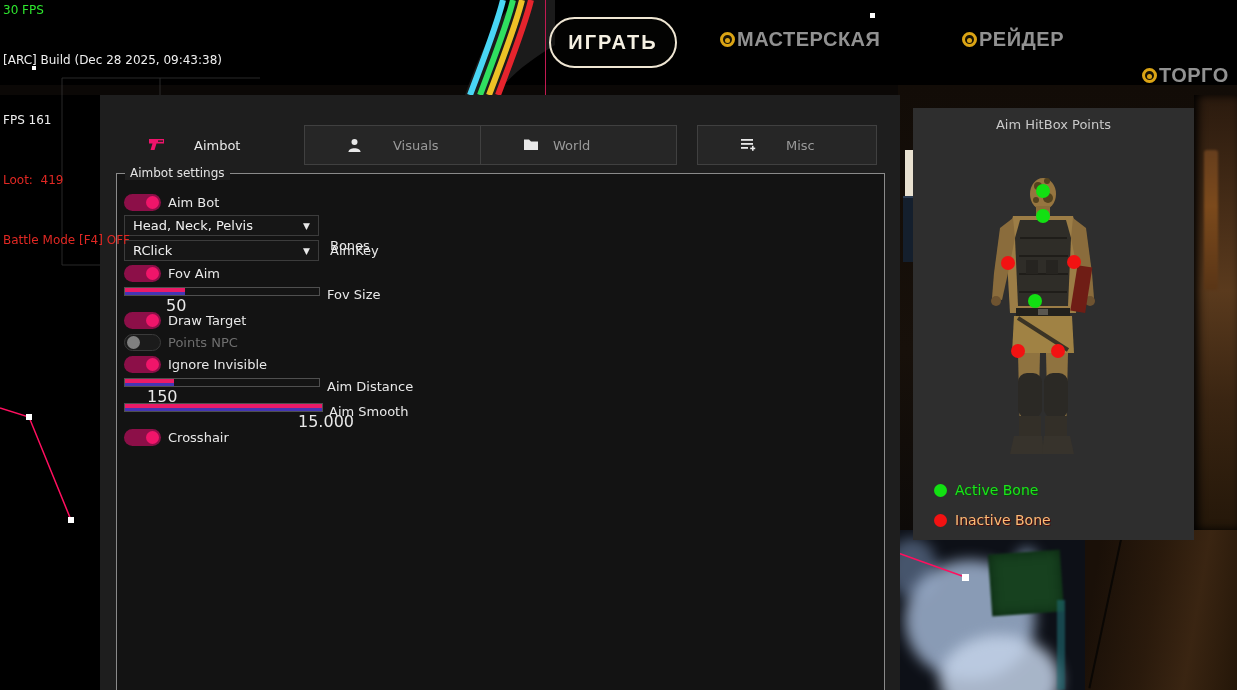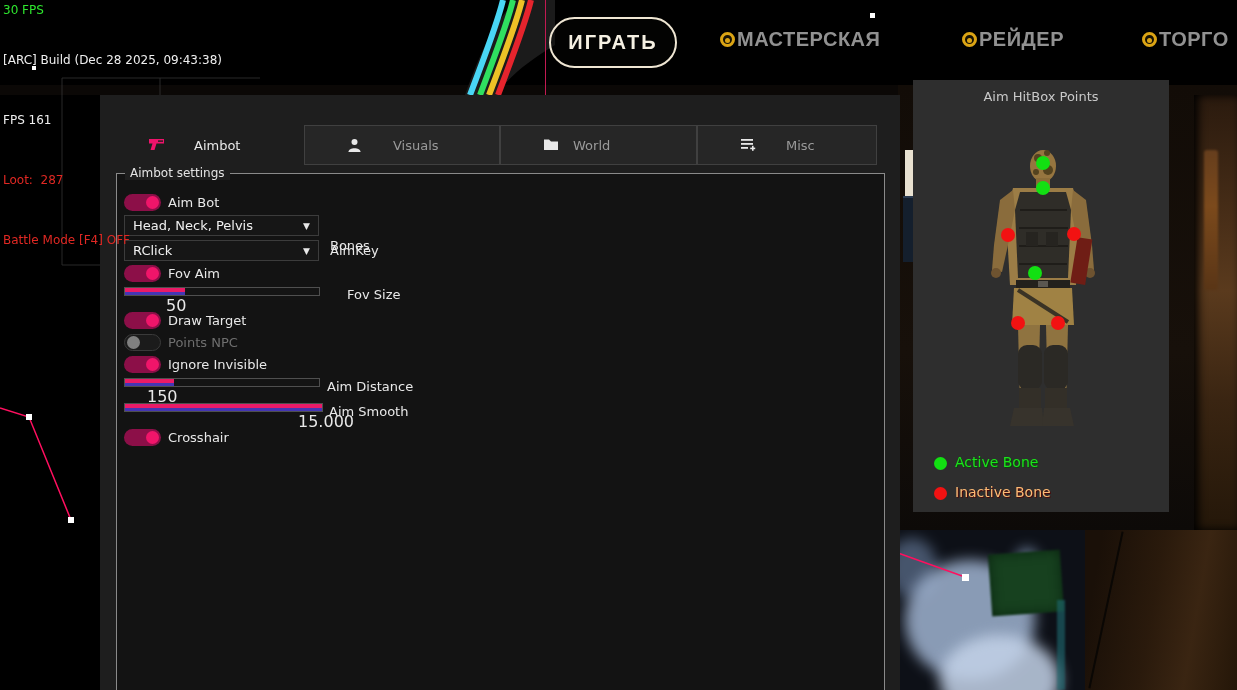--- a/index.html
+++ b/index.html
@@ -46,33 +46,33 @@
   #topnav { left:0; top:0; width:1237px; height:85px; z-index:5;padding-left:48px; }
   #play-btn { position:absolute; left:549px; top:17px; width:128px; height:51px;
     border:2px solid #efe6d3; border-radius:27px; color:#f5f0e2;
     display:flex; align-items:center; justify-content:center;
     font-family:"Liberation Sans",sans-serif; font-weight:bold; font-size:20px; letter-spacing:2px;
     background:rgba(10,8,6,.35); cursor:pointer; }
   .nav-item { position:absolute; top:28px; display:flex; align-items:center; gap:2px;
     font-family:"Liberation Sans",sans-serif; font-weight:bold; font-size:20px; color:#919191; letter-spacing:.5px; }
   .coin { width:15px; height:15px; border:3px solid #dba414; border-radius:50%; position:relative; background:#171204; }
   .coin::after { content:""; position:absolute; left:2px; top:3px; width:5px; height:5px; border-radius:50%; background:#dba414; }
-  #nav-masterskaya { left:720px; } #nav-raider { left:962px; } #nav-torgo { left:1142px; }
+  #nav-masterskaya { left:720px; } #nav-raider { left:962px; } #nav-torgo { left:1142px;margin-top:36px; }
 
   
   #lineart { left:0; top:0; z-index:1; pointer-events:none; }
 
   
   #main-panel { left:100px; top:95px; width:800px; height:595px; background:#1e1e1e; z-index:2; }
   .tab { position:absolute; top:30px; height:40px; display:flex; align-items:center; padding-left:42px; gap:28px;
     font-size:13px; color:#9a9a9a; cursor:pointer; }
   .tab.boxed { background:#262626; border:1px solid #404040; }
   #tab-aimbot { left:30px; width:174px; padding-left:18px; color:#e8e8e8; }
   #tab-visuals { left:204px; width:196px; }
-  #tab-world { left:400px; width:197px;gap:12px; }
+  #tab-world { left:380px; width:197px;gap:12px; }
   #tab-misc { left:597px; width:180px; }
   .tab-icon { width:18px; height:15px; display:inline-flex; }
 
   .group-box { position:absolute; left:16px; top:78px; width:769px; height:567px;
     border:1px solid #8a8a8a; background:#131313; }
   .group-legend { position:absolute; left:8px; top:-8px; padding:0 5px; background:#1e1e1e;
     font-size:12px; color:#e4e4e4; }
 
   .ctl-label { position:absolute; font-size:13px; color:#e8e8e8; white-space:nowrap; }
   .ctl-label.dim { color:#6f6f6f; }
@@ -85,25 +85,25 @@
 
   .dropdown { position:absolute; width:195px; height:21px; background:#161616; border:1px solid #3c3c3c;
     display:flex; align-items:center; padding:0 8px; font-size:13px; color:#f0f0f0; cursor:pointer; }
   .dd-arrow { margin-left:auto; font-size:9px; color:#e8e8e8; }
 
   .slider { position:absolute; height:9px; background:#141414; border:1px solid #4f4f4f; cursor:pointer; }
   .slider-fill { height:100%; background:linear-gradient(180deg,#ea1b67 0 55%,#4436b4 55% 100%); }
   .slider-val { position:absolute; font-size:16px; color:#e8e8e8; text-align:left; }
 
   
-  #hitbox-panel { left:913px; top:80px; width:256px; height:432px; background:#2e2e2e; z-index:2; }
+  #hitbox-panel { left:913px; top:108px; width:281px; height:432px; background:#2e2e2e; z-index:2; }
   #hitbox-title { position:absolute; left:0; top:9px; width:100%; text-align:center; font-size:13px; color:#c9c9c9; }
   #model-wrap { position:absolute; left:55px; top:60px; width:150px; height:292px; }
   .bone-dot { position:absolute; width:14px; height:14px; border-radius:50%; cursor:pointer; }
-  .legend-row { position:absolute; display:flex; align-items:flex-end; gap:8px; font-size:14px; }
+  .legend-row { position:absolute; display:flex; align-items:center; gap:8px; font-size:14px; }
   .legend-dot { width:13px; height:13px; border-radius:50%; }
   #legend-active { left:21px; top:374px; color:#1ae51a; text-shadow:1px 1px 0 #0a4a0a; }
   #legend-inactive { left:21px; top:404px; color:#fdba74; text-shadow:1px 1px 0 #4a0a0a; }
 </style>
 </head>
 <body>
 
 <div id="scene" class="abs">
   <div class="abs strip-under-nav"></div>
   <div class="abs right-top-bg"></div>
@@ -153,21 +153,21 @@
     <rect x="68" y="517" width="6" height="6"></rect>
     <rect x="962" y="574" width="7" height="7"></rect>
   </g>
 </svg>
 
 <div id="overlay-info" class="abs">
   <div class="txt-green">30 FPS</div>
   <div id="overlay-lines">
     <div class="txt-white">[ARC] Build (Dec 28 2025, 09:43:38)</div>
     <div class="txt-white">FPS 161</div>
-    <div class="txt-red">Loot:  287</div>
+    <div class="txt-red">Loot:  419</div>
     <div class="txt-red">Battle Mode [F4] OFF</div>
   </div>
 </div>
 
 <div id="topnav" class="abs">
   <div id="play-btn">ИГРАТЬ</div>
   <div class="nav-item" id="nav-masterskaya">
     <span class="coin"></span>
     <span>МАСТЕРСКАЯ</span>
   </div>
@@ -246,21 +246,21 @@
   </div>
   <span class="ctl-label" style="left:230px;top:148px;">AimKey</span>
 
   <div class="toggle" style="left:24px;top:170px;" data-state="on"></div>
   <span class="ctl-label" style="left:68px;top:171px;">Fov Aim</span>
 
   <div class="slider" style="left:24px;top:192px;width:196px;">
     <div class="slider-fill" style="width: 31%;"></div>
   </div>
   <span class="slider-val" style="left:66px;top:201px;width:40px;">50</span>
-  <span class="ctl-label" style="left:227px;top:192px;margin-left:20px;">Fov Size</span>
+  <span class="ctl-label" style="left:227px;top:192px;">Fov Size</span>
 
   <div class="toggle" style="left:24px;top:217px;" data-state="on"></div>
   <span class="ctl-label" style="left:68px;top:218px;">Draw Target</span>
 
   <div class="toggle" style="left:24px;top:239px;" data-state="off"></div>
   <span class="ctl-label dim" style="left:68px;top:240px;">Points NPC</span>
 
   <div class="toggle" style="left:24px;top:261px;" data-state="on"></div>
   <span class="ctl-label" style="left:68px;top:262px;">Ignore Invisible</span>
 

